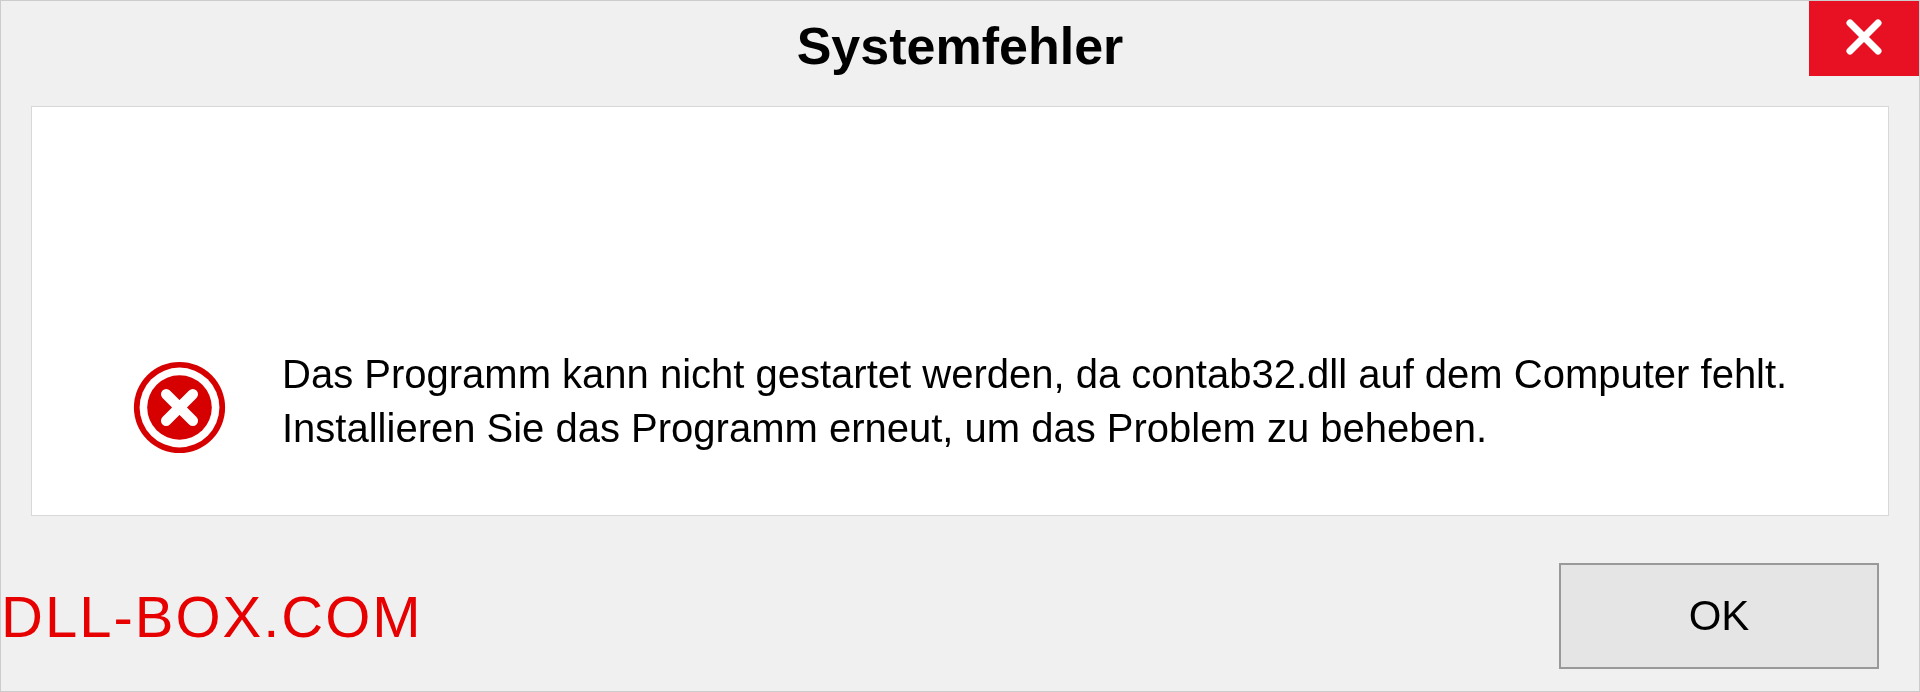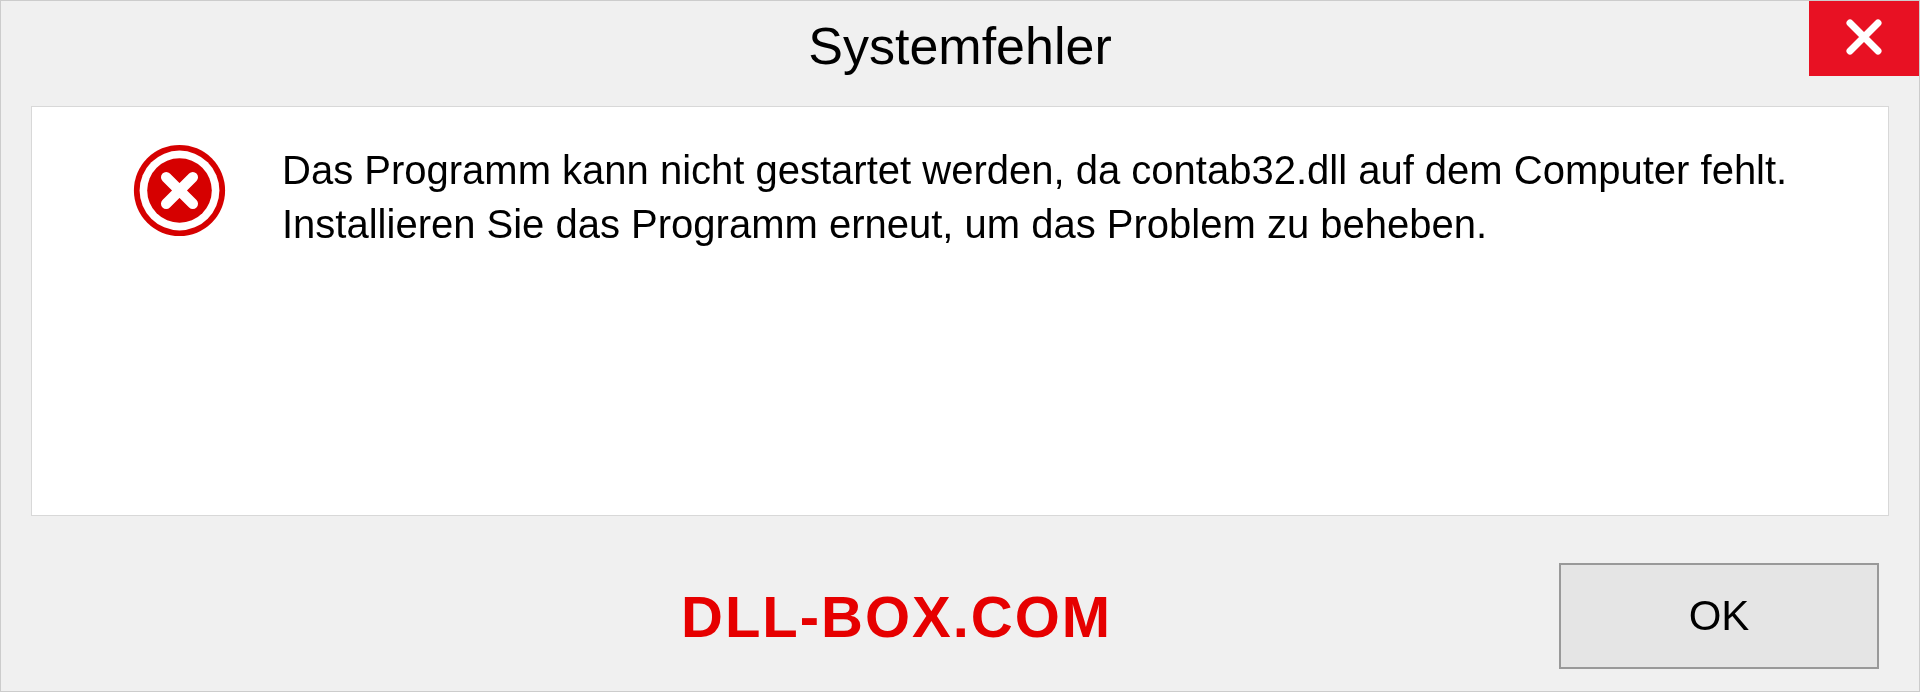--- a/index.html
+++ b/index.html
@@ -27,21 +27,21 @@
       height: 90px;
       display: flex;
       align-items: center;
       justify-content: center;
       position: relative;
       background: #f0f0f0;
     }
     .title {
       font-size: 52px;
       color: #000;
-      font-weight: 400;
+      font-weight: 700;
     }
     .close-btn {
       position: absolute;
       right: 0;
       top: 0;
       width: 110px;
       height: 75px;
       background: #e81123;
       display: flex;
       align-items: center;
@@ -51,21 +51,21 @@
     .close-btn svg {
       width: 42px;
       height: 42px;
     }
     .content-area {
       margin: 15px 30px 25px 30px;
       background: #ffffff;
       border: 1px solid #d8d8d8;
       flex: 1;
       display: flex;
-      align-items: flex-start;
+      align-items: flex-end;
       padding: 36px 80px 60px 100px;
     }
     .error-icon {
       flex-shrink: 0;
       width: 95px;
       height: 95px;
       margin-right: 55px;
     }
     .error-icon svg {
       width: 100%;
@@ -80,25 +80,24 @@
     .footer {
       height: 150px;
       display: flex;
       align-items: center;
       justify-content: space-between;
       padding: 0 40px 0 0;
       background: #f0f0f0;
     }
     .watermark {
       font-size: 58px;
-      font-weight: 700;
+      font-weight: 400;
       color: #e60000;
       letter-spacing: 2px;
       font-family: Arial, sans-serif;
-      margin-left: 680px;
     }
     .ok-btn {
       width: 320px;
       height: 106px;
       background: #e5e5e5;
       border: 2px solid #999;
       font-size: 42px;
       color: #000;
       display: flex;
       align-items: center;

